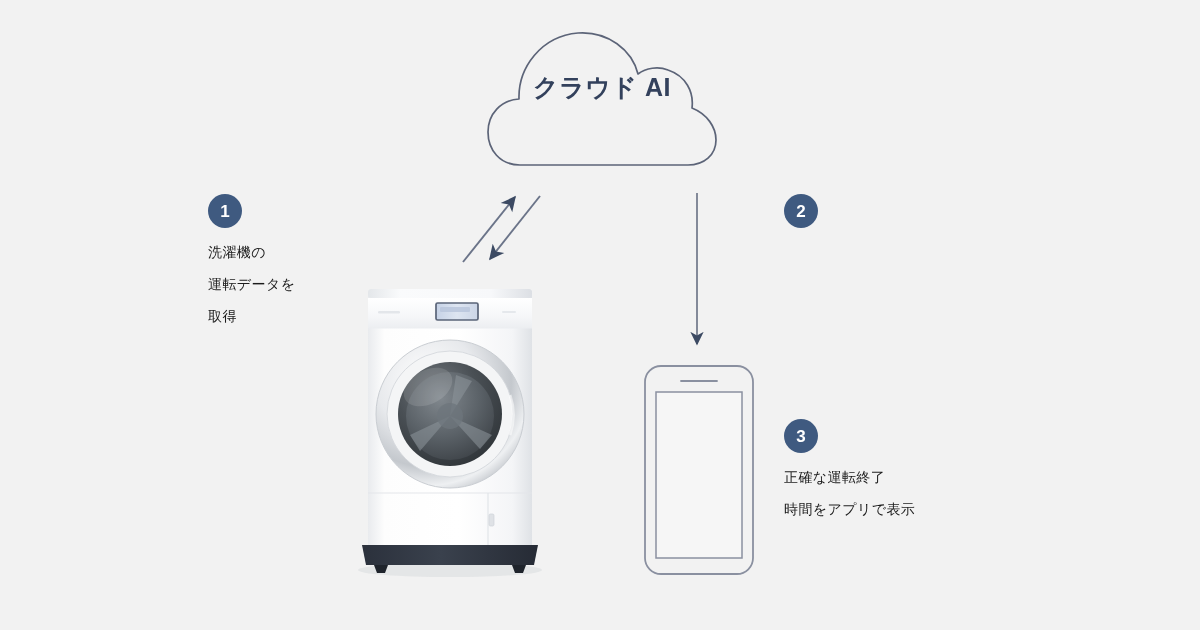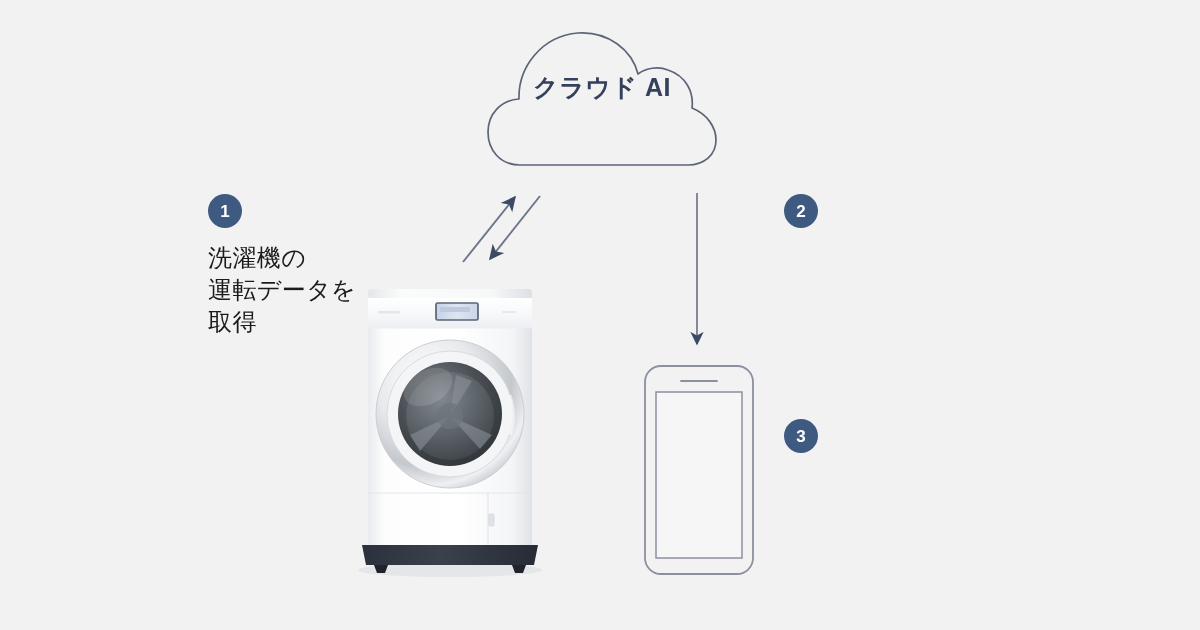--- a/index.html
+++ b/index.html
@@ -63,23 +63,23 @@
     background: #3f5a80;
     color: #ffffff;
     font-size: 17px;
     font-weight: bold;
     display: flex;
     align-items: center;
     justify-content: center;
     line-height: 1;
   }
   .step-text {
-    margin-top: 14px;
+    margin-top: 8px;
     color: #1b1b1b;
-    font-size: 24px;
+    font-size: 14px;
     line-height: 32px;
     white-space: pre-line;
     letter-spacing: 0.4px;
   }
   #step-1 { left: 208px; top: 194px; width: 200px; }
   #step-2 { left: 784px; top: 194px; width: 250px; }
   #step-3 { left: 784px; top: 419px; width: 250px; }
 
   
   .washer {
@@ -146,20 +146,22 @@
 運転データを
 取得</div>
   </div>
 
   <div class="step" id="step-2">
     <div class="badge">2</div>
   </div>
 
   <div class="step" id="step-3">
     <div class="badge">3</div>
+    <div class="step-text">正確な運転終了
+時間をアプリで表示</div>
   </div>
 
   <div class="washer">
     <svg width="196" height="297" viewBox="0 0 196 297" xmlns="http://www.w3.org/2000/svg">
       <defs>
         <linearGradient id="bodyG" x1="0" y1="0" x2="1" y2="0">
           <stop offset="0%" stop-color="#e9ebee"></stop>
           <stop offset="10%" stop-color="#fdfdfd"></stop>
           <stop offset="55%" stop-color="#ffffff"></stop>
           <stop offset="88%" stop-color="#f4f5f7"></stop>

